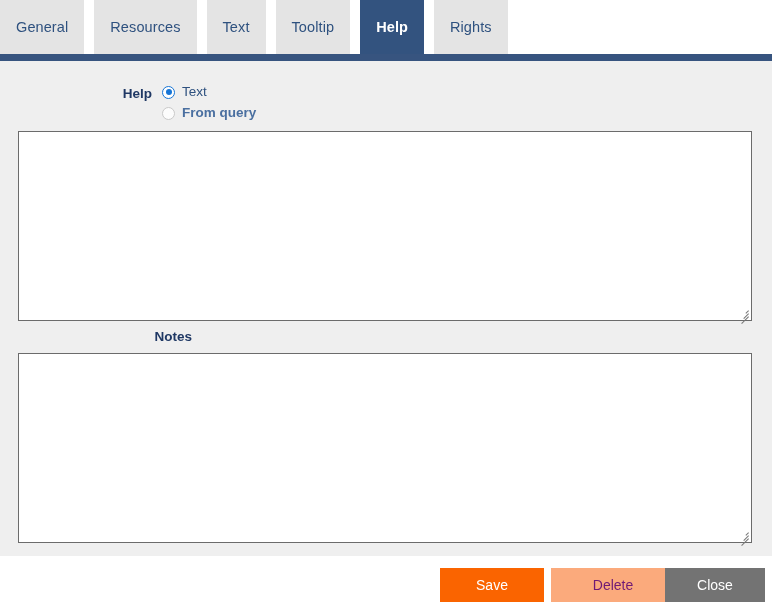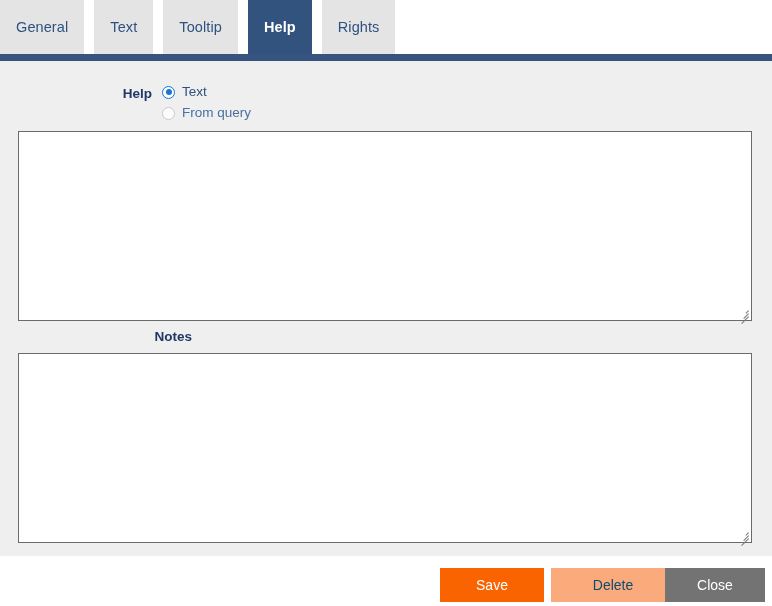--- a/index.html
+++ b/index.html
@@ -132,20 +132,21 @@
     height: 6px;
     border-radius: 50%;
     background: #1675d6;
   }
   .radio-text {
     color: #2e517f;
     font-size: 13.5px;
   }
   .radio-text.muted {
     color: #4a6fa0;
+    font-weight: bold;
   }
 
   
   .ta-wrap {
     position: absolute;
     box-sizing: border-box;
     background: #ffffff;
     border: 1px solid #6b6b6b;
   }
   .ta-wrap.help-box {
@@ -224,31 +225,34 @@
     color: #ffffff;
     font-family: "Liberation Sans", sans-serif;
     font-size: 14px;
     cursor: pointer;
     padding: 4px;
     display: flex;
     align-items: center;
     justify-content: center;
   }
   .btn-save   { left: 440px; width: 104px; background: #fa6400; }
-  .btn-delete { left: 551px; width: 124px; background: #fbaa7c; cursor: default; color: #0c4a6e; }
+  .btn-delete { left: 551px; width: 124px; background: #fbaa7c; cursor: default; color: #701a75; }
   .btn-close  { left: 665px; width: 100px; background: #737373; }
 </style>
 </head>
 <body>
 
 <div class="app">
 
   <div class="tabstrip">
     <div class="tab">
       <span>General</span>
+    </div>
+    <div class="tab">
+      <span>Resources</span>
     </div>
     <div class="tab">
       <span>Text</span>
     </div>
     <div class="tab">
       <span>Tooltip</span>
     </div>
     <div class="tab active">
       <span>Help</span>
     </div>

